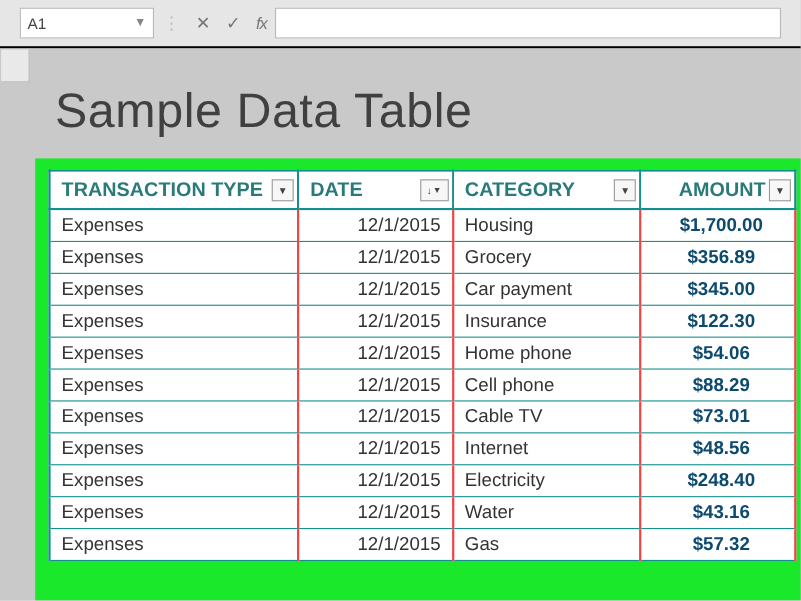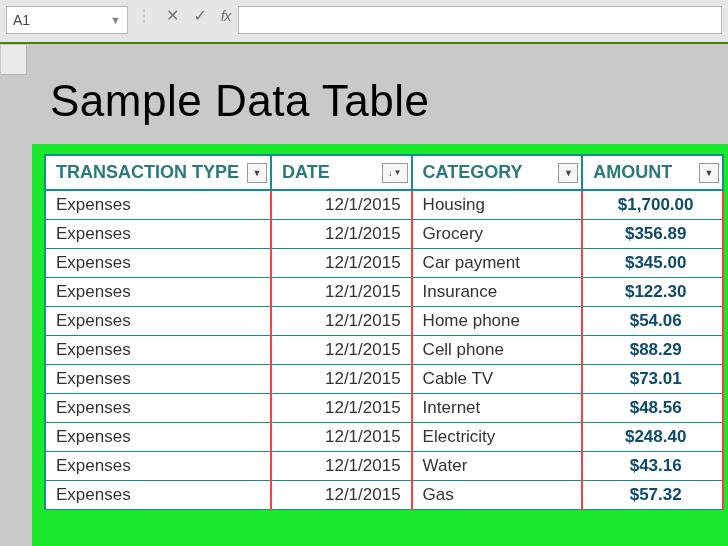--- a/index.html
+++ b/index.html
@@ -6,24 +6,24 @@
   body {
     font-family: "Segoe UI", Arial, sans-serif;
     background: #c4c4c4;
     width: 728px;
     height: 546px;
     overflow: hidden;
   }
   .formula-bar {
     height: 44px;
     background: #e6e6e6;
-    border-bottom: 2px solid #4d7c0f;
-    display: flex;
-    align-items: flex-start;
-    padding: 6px 6px;
+    border-bottom: 2px solid #000000;
+    display: flex;
+    align-items: center;
+    padding: 6px 18px;
     gap: 8px;
   }
   .name-box {
     width: 122px;
     height: 28px;
     background: #fff;
     border: 1px solid #b8b8b8;
     display: flex;
     align-items: center;
     padding: 0 6px;
@@ -54,21 +54,21 @@
     background: #e9e9e9;
     border-right: 1px solid #b5b5b5;
     border-bottom: 1px solid #b5b5b5;
   }
   .title-block {
     position: absolute;
     left: 50px;
     top: 32px;
     font-size: 44px;
     font-weight: 300;
-    color: #000000;
+    color: #404040;
     letter-spacing: 0.5px;
   }
   .green-pane {
     position: absolute;
     left: 32px;
     top: 100px;
     right: 0;
     bottom: 0;
     background: #19e92a;
     padding: 10px 0 0 12px;
@@ -130,21 +130,21 @@
     border-bottom: 1.5px solid #148f8f;
     background: #fff;
     white-space: nowrap;
   }
   .col-type { width: 220px; }
   .col-date { width: 140px; text-align: left; }
   .col-cat { width: 170px; }
   .col-amt { width: 140px; text-align: right; font-weight: 600; }
   .data-table td.col-date { text-align: right; }
   .data-table td.col-amt { text-align: center; font-weight: 700; color: #0c4a6e; padding-left: 16px; }
-  th.col-amt { padding-right: 26px;}
+  th.col-amt { text-align: right; padding-right: 26px;}
   th.col-type { padding-right: 30px; }
   th.col-date { padding-right: 34px; }
   th.col-cat { }
 </style>
 </head>
 <body>
 
 <div class="formula-bar">
   <div class="name-box">
     <span>A1</span>

